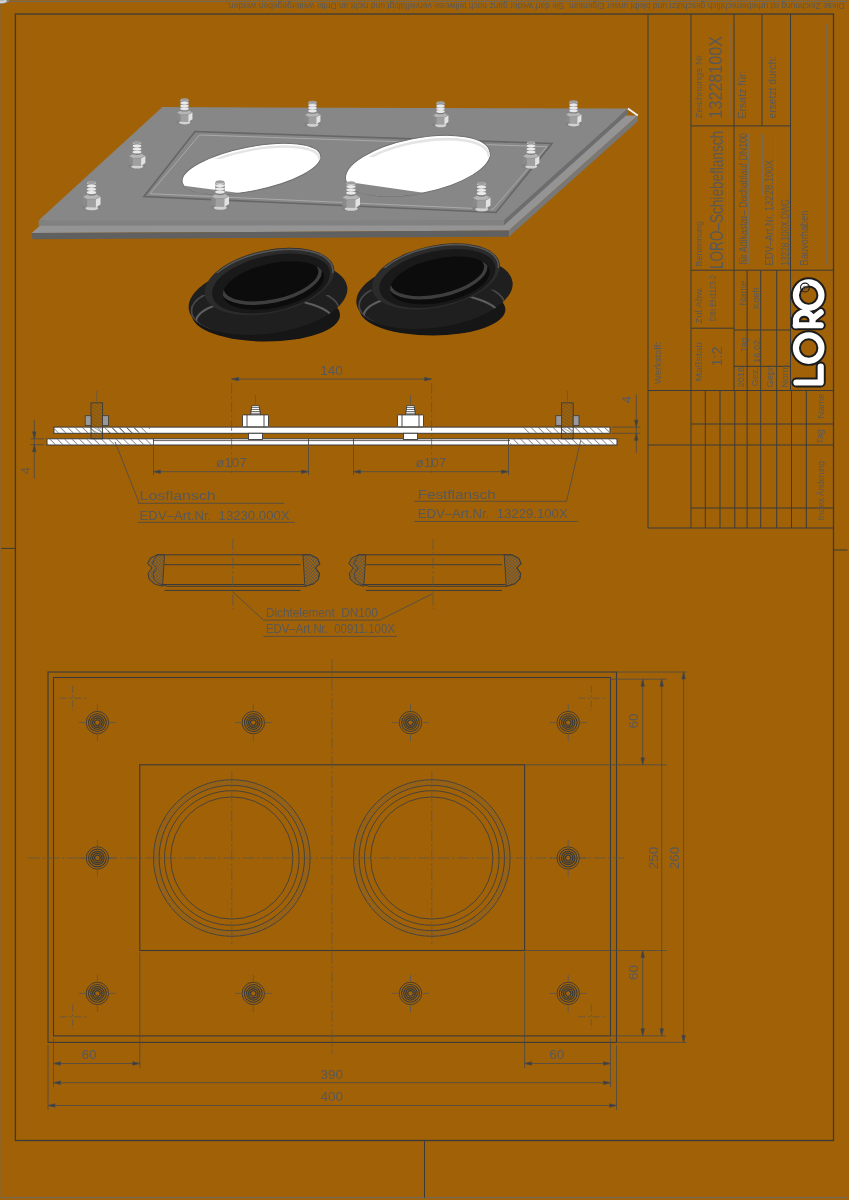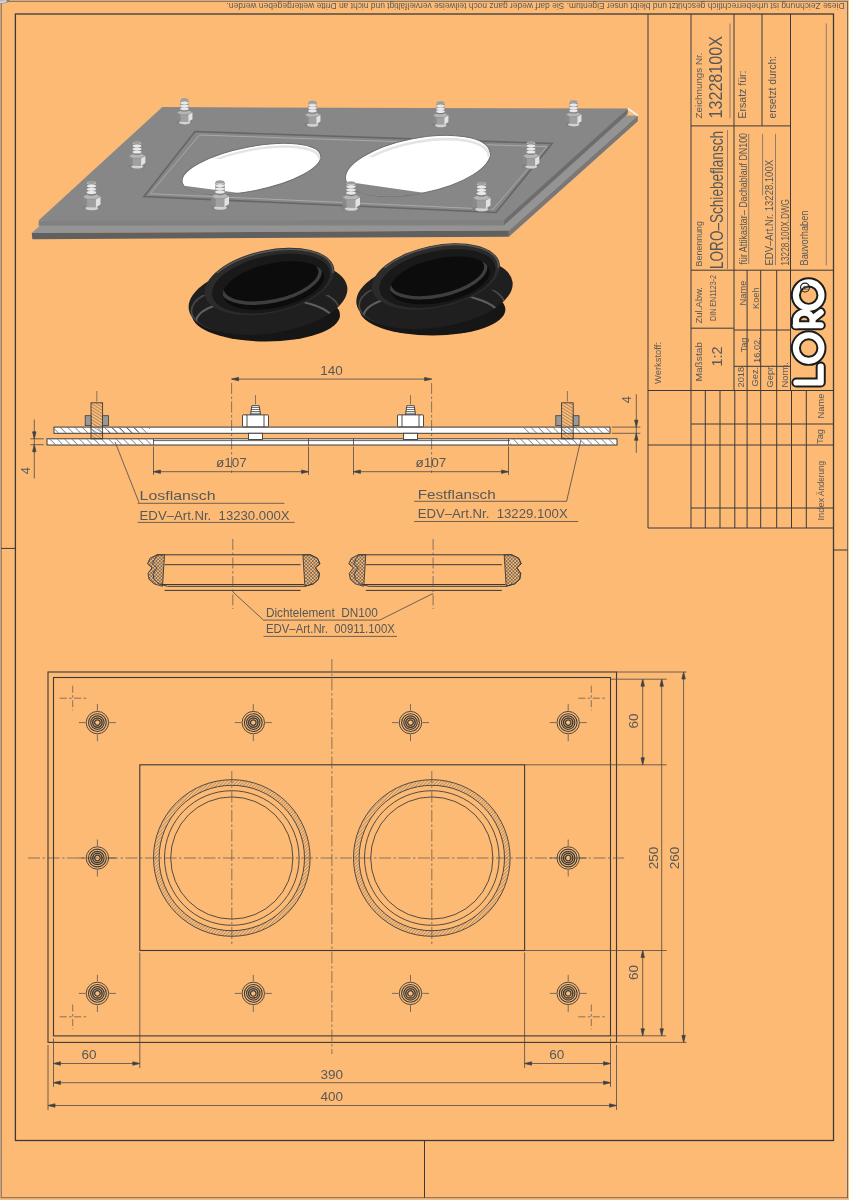--- a/index.html
+++ b/index.html
@@ -1,16 +1,16 @@
 <!DOCTYPE html>
 <html><head>
 <meta charset="utf-8">
 <style>
 html,body{margin:0;padding:0;background:#fff;}
-#page{position:relative;width:849px;height:1200px;background:#fdba74;overflow:hidden;
+#page{position:relative;width:849px;height:1200px;background:#a16207;overflow:hidden;
 font-family:"Liberation Sans", sans-serif;}
 svg{position:absolute;left:0;top:0;}
 svg text{font-family:"Liberation Sans", sans-serif;fill:#585858;}
 </style>
 </head>
 <body>
 <div id="page">
 <svg width="849" height="1200" viewBox="0 0 849 1200">
 <defs>
 <pattern id="hb" patternUnits="userSpaceOnUse" width="5.2" height="5.2" patternTransform="rotate(-45)">

